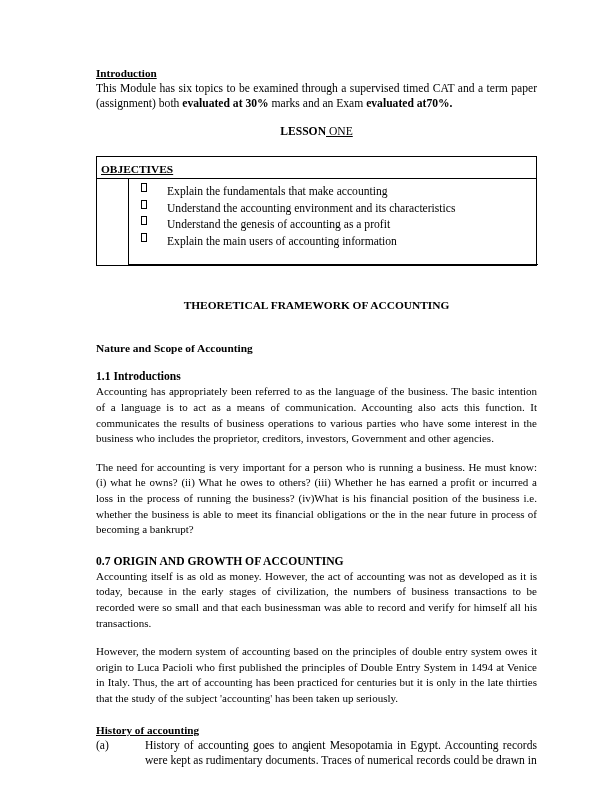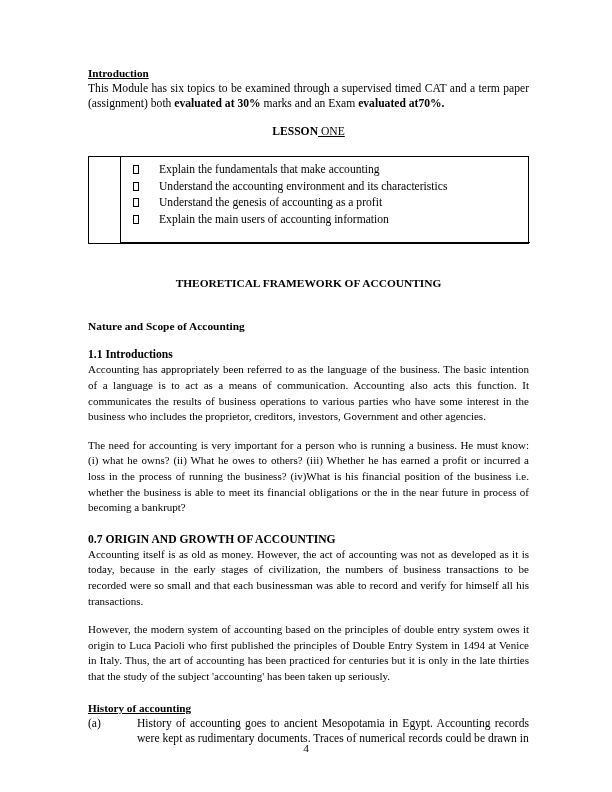--- a/index.html
+++ b/index.html
@@ -14,21 +14,21 @@
   #page {
     position: relative;
     width: 612px;
     height: 792px;
     background: #ffffff;
     overflow: hidden;
     box-sizing: border-box;
   }
   #content {
     position: absolute;
-    left: 88px;
+    left: 96px;
     top: 66px;
     width: 441px;
   }
   .b { font-weight: bold; }
 
   .heading-ul {
     font-weight: bold;
     font-size: 11.2px;
     text-decoration: underline;
     line-height: 15px;
@@ -92,21 +92,21 @@
   .obj-list {
     margin: 0;
     padding: 0;
     list-style: none;
   }
   .obj-item {
     font-size: 11.6px;
     line-height: 16.5px;
     padding-left: 12px;
     display: flex;
-    align-items: center;
+    align-items: flex-start;
   }
   .obj-bullet {
     display: inline-block;
     width: 6px;
     height: 9px;
     border: 1px solid #000000;
     box-sizing: border-box;
     margin-right: 20px;
     flex: 0 0 auto;
     position: relative;
@@ -171,20 +171,23 @@
     <div class="heading-ul">Introduction</div>
     <p class="para"><span>This Module has  six topics to be examined through a supervised timed CAT and a term paper (assignment) both </span><span class="b">evaluated at 30%</span><span> marks and an Exam </span><span class="b">evaluated at70%.</span></p>
 
     <div class="spacer-13"></div>
 
     <p class="lesson-line"><span class="lw">LESSON</span><span class="ln"> ONE</span></p>
 
     <div class="spacer-16"></div>
 
     <div class="objectives-box">
+      <div class="objectives-title-row">
+        <span class="objectives-title">OBJECTIVES</span>
+      </div>
       <div class="objectives-inner-wrap">
         <div class="objectives-inner">
           <ul class="obj-list">
             <li class="obj-item">
               <span class="obj-bullet"></span>
               <span class="obj-text">Explain the fundamentals that make accounting</span>
             </li>
             <li class="obj-item">
               <span class="obj-bullet"></span>
               <span class="obj-text">Understand the accounting environment and its characteristics</span>

